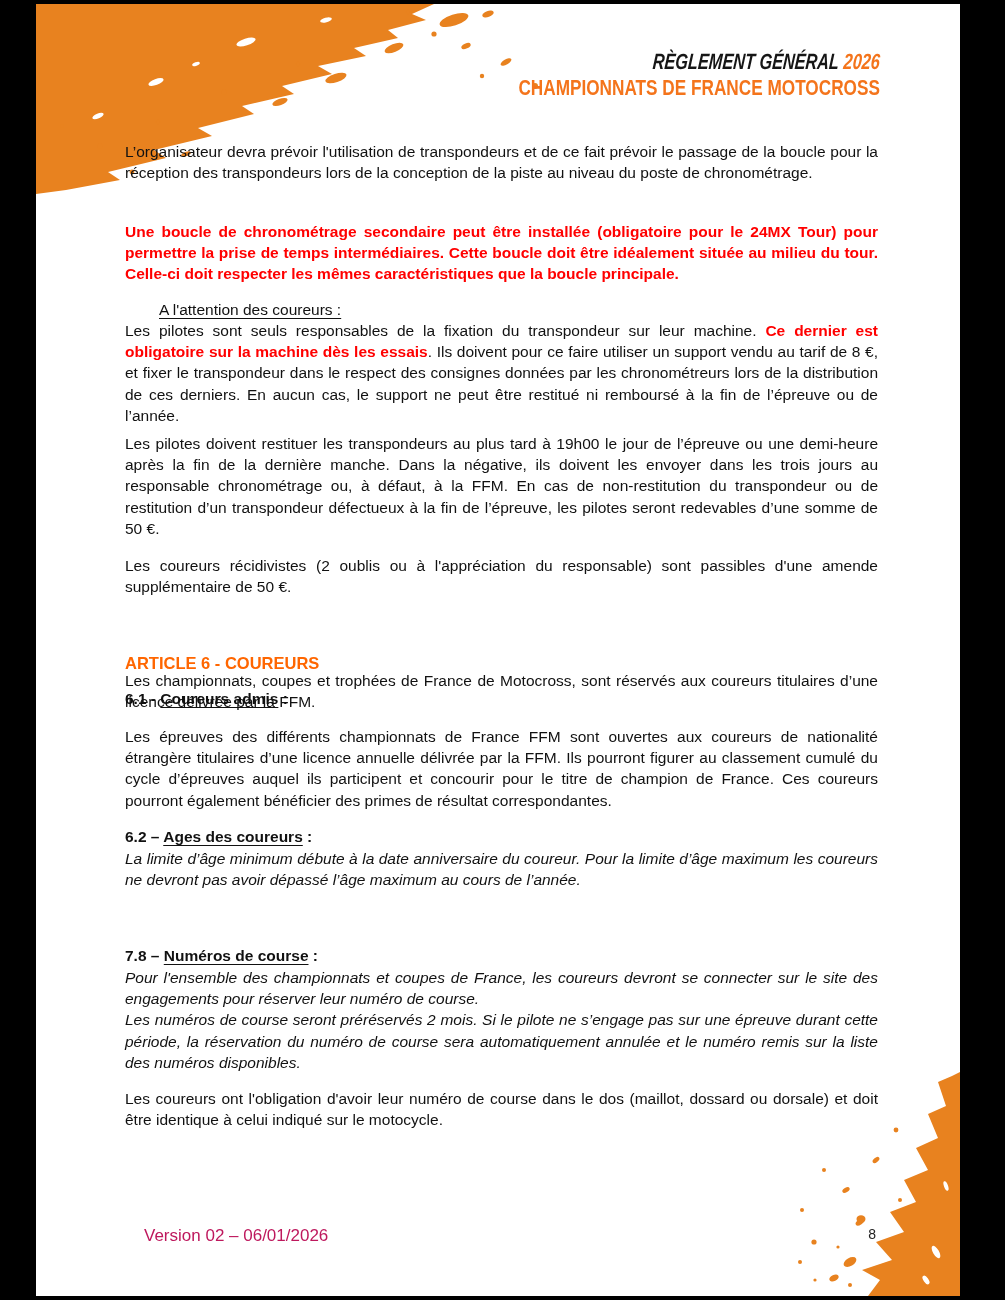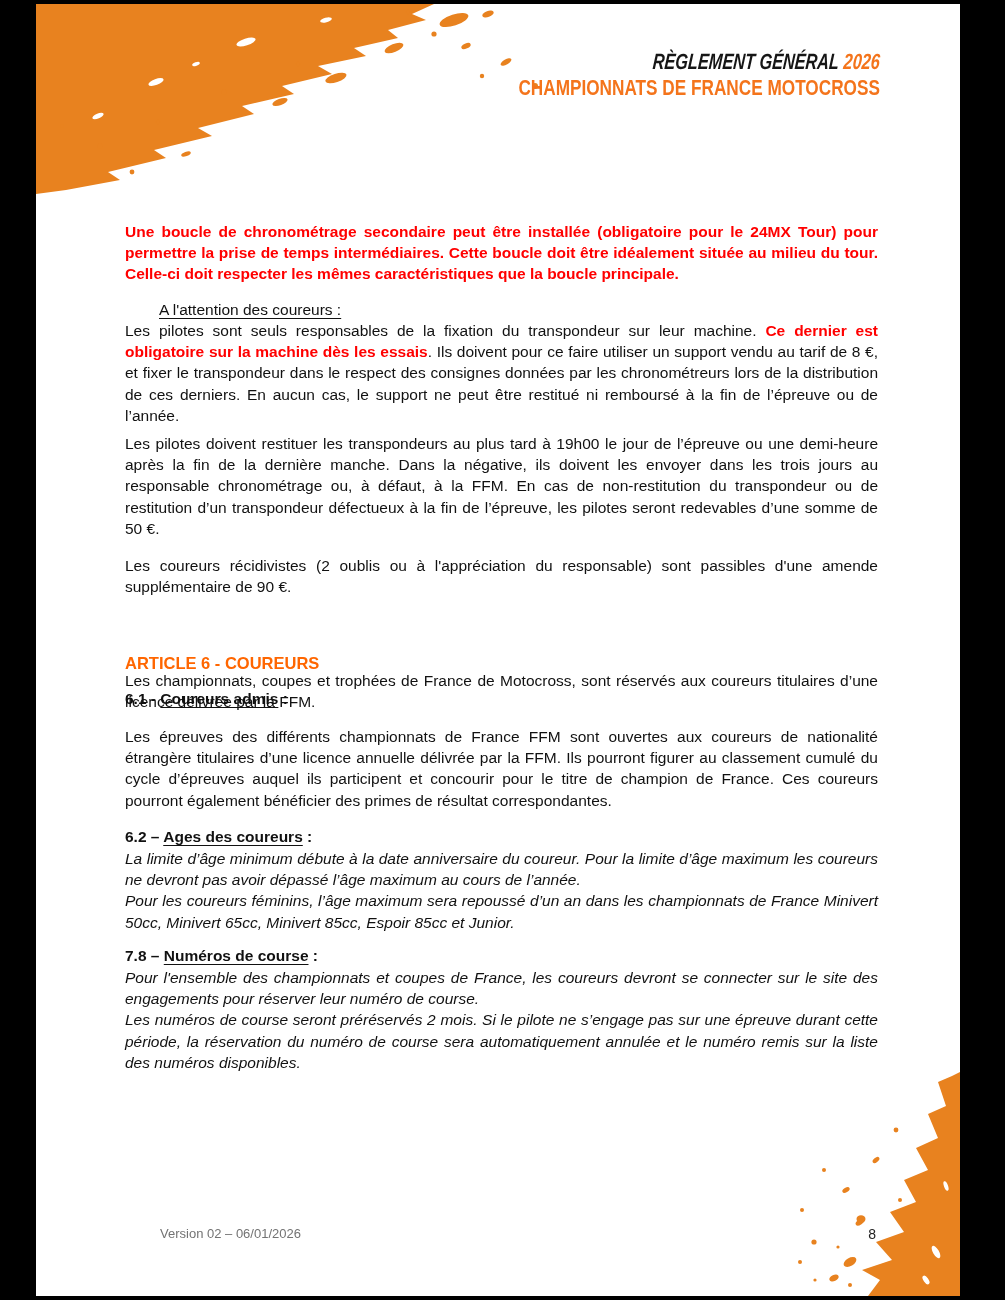--- a/index.html
+++ b/index.html
@@ -54,22 +54,22 @@
   .red-bold{color:var(--red,#FF0000);font-weight:bold;}
   .u{text-decoration:underline;text-underline-offset:3px;text-decoration-thickness:1.2px;}
   .article-heading{
     color:var(--article-orange,#FF6600);
     font-weight:bold;font-size:16.5px;text-align:left;
   }
   .sec-heading{font-weight:bold;text-align:left;}
   p.flow{margin:0;font-style:italic;}
 
   .footer-version{
-    position:absolute;left:124px;top:1222px;
-    font-size:13px;color:#737373;
+    position:absolute;left:108px;top:1222px;
+    font-size:17px;color:#be185d;
   }
   .footer-page{
     position:absolute;right:84px;top:1222px;
     font-size:14px;color:#222;
   }
 </style>
 </head>
 <body>
 
 <div class="page">
@@ -125,50 +125,51 @@
 
   <div class="hdr">
     <div class="hdr-line1">
       <span class="hdr-title"><span>RÈGLEMENT GÉNÉRAL</span>&nbsp;<span class="year">2026</span></span>
     </div>
     <div>
       <span class="hdr-sub">CHAMPIONNATS DE FRANCE MOTOCROSS</span>
     </div>
   </div>
 
+  <p class="blk" style="top:137px;">L’organisateur devra prévoir l'utilisation de transpondeurs et de ce fait prévoir le passage de la boucle pour la réception des transpondeurs lors de la conception de la piste au niveau du poste de chronométrage.</p>
 
   <p class="blk red-bold" style="top:217px;">Une boucle de chronométrage secondaire peut être installée (obligatoire pour le 24MX Tour) pour permettre la prise de temps intermédiaires. Cette boucle doit être idéalement située au milieu du tour. Celle-ci doit respecter les mêmes caractéristiques que la boucle principale.</p>
 
   <div class="blk u" style="top:295px;text-align:left;margin-left:34px;">A l'attention des coureurs :</div>
 
   <p class="blk" style="top:316px;"><span>Les pilotes sont seuls responsables de la fixation du transpondeur sur leur machine. </span><span class="red-bold">Ce dernier est obligatoire sur la machine dès les essais</span><span>. Ils doivent pour ce faire utiliser un support vendu au tarif de 8 €, et fixer le transpondeur dans le respect des consignes données par les chronométreurs lors de la distribution de ces derniers. En aucun cas, le support ne peut être restitué ni remboursé à la fin de l’épreuve ou de l’année.</span></p>
 
   <p class="blk" style="top:429px;">Les pilotes doivent restituer les transpondeurs au plus tard à 19h00 le jour de l’épreuve ou une demi-heure après la fin de la dernière manche. Dans la négative, ils doivent les envoyer dans les trois jours au responsable chronométrage ou, à défaut, à la FFM. En cas de non-restitution du transpondeur ou de restitution d’un transpondeur défectueux à la fin de l’épreuve, les pilotes seront redevables d’une somme de 50 €.</p>
 
-  <p class="blk" style="top:551px;">Les coureurs récidivistes (2 oublis ou à l'appréciation du responsable) sont passibles d'une amende supplémentaire de 90 €.</p>
+  <p class="blk" style="top:551px;">Les coureurs récidivistes (2 oublis ou à l'appréciation du responsable) sont passibles d'une amende supplémentaire de 50 €.</p>
 
   <div class="blk article-heading" style="top:607px;margin-top:42px;">ARTICLE 6 - COUREURS</div>
 
   <div class="blk sec-heading" style="top:644px;margin-top:40px;"><span>6.1 - </span><span class="u">Coureurs admis</span><span> :</span></div>
 
   <p class="blk" style="top:666px;">Les championnats, coupes et trophées de France de Motocross, sont réservés aux coureurs titulaires d’une licence délivrée par la FFM.</p>
 
   <p class="blk" style="top:722px;">Les épreuves des différents championnats de France FFM sont ouvertes aux coureurs de nationalité étrangère titulaires d’une licence annuelle délivrée par la FFM. Ils pourront figurer au classement cumulé du cycle d’épreuves auquel ils participent et concourir pour le titre de champion de France. Ces coureurs pourront également bénéficier des primes de résultat correspondantes.</p>
 
   <div class="blk sec-heading" style="top:822px;"><span>6.2 – </span><span class="u">Ages des coureurs</span><span> :</span></div>
 
   <div class="blk" style="top:844px;">
     <p class="flow">La limite d’âge minimum débute à la date anniversaire du coureur. Pour la limite d’âge maximum les coureurs ne devront pas avoir dépassé l’âge maximum au cours de l’année.</p>
-    <p class="flow">Pour les coureurs féminins, l’âge maximum sera repoussé d’un an dans les championnats de France Minivert 50cc, Minivert 65cc, Minivert 85cc, Espoir 85cc et Junior.</p>
   </div>
 
   <div class="blk sec-heading" style="top:941px;"><span>7.8 – </span><span class="u">Numéros de course</span><span> :</span></div>
 
   <div class="blk" style="top:963px;">
     <p class="flow">Pour l'ensemble des championnats et coupes de France, les coureurs devront se connecter sur le site des engagements pour réserver leur numéro de course.</p>
     <p class="flow">Les numéros de course seront préréservés 2 mois. Si le pilote ne s’engage pas sur une épreuve durant cette période, la réservation du numéro de course sera automatiquement annulée et le numéro remis sur la liste des numéros disponibles.</p>
   </div>
 
+  <p class="blk" style="top:1084px;">Les coureurs ont l'obligation d'avoir leur numéro de course dans le dos (maillot, dossard ou dorsale) et doit être identique à celui indiqué sur le motocycle.</p>
 
   <div class="footer-version">Version 02 – 06/01/2026</div>
   <div class="footer-page">8</div>
 
 </div>
 
 </body></html>

